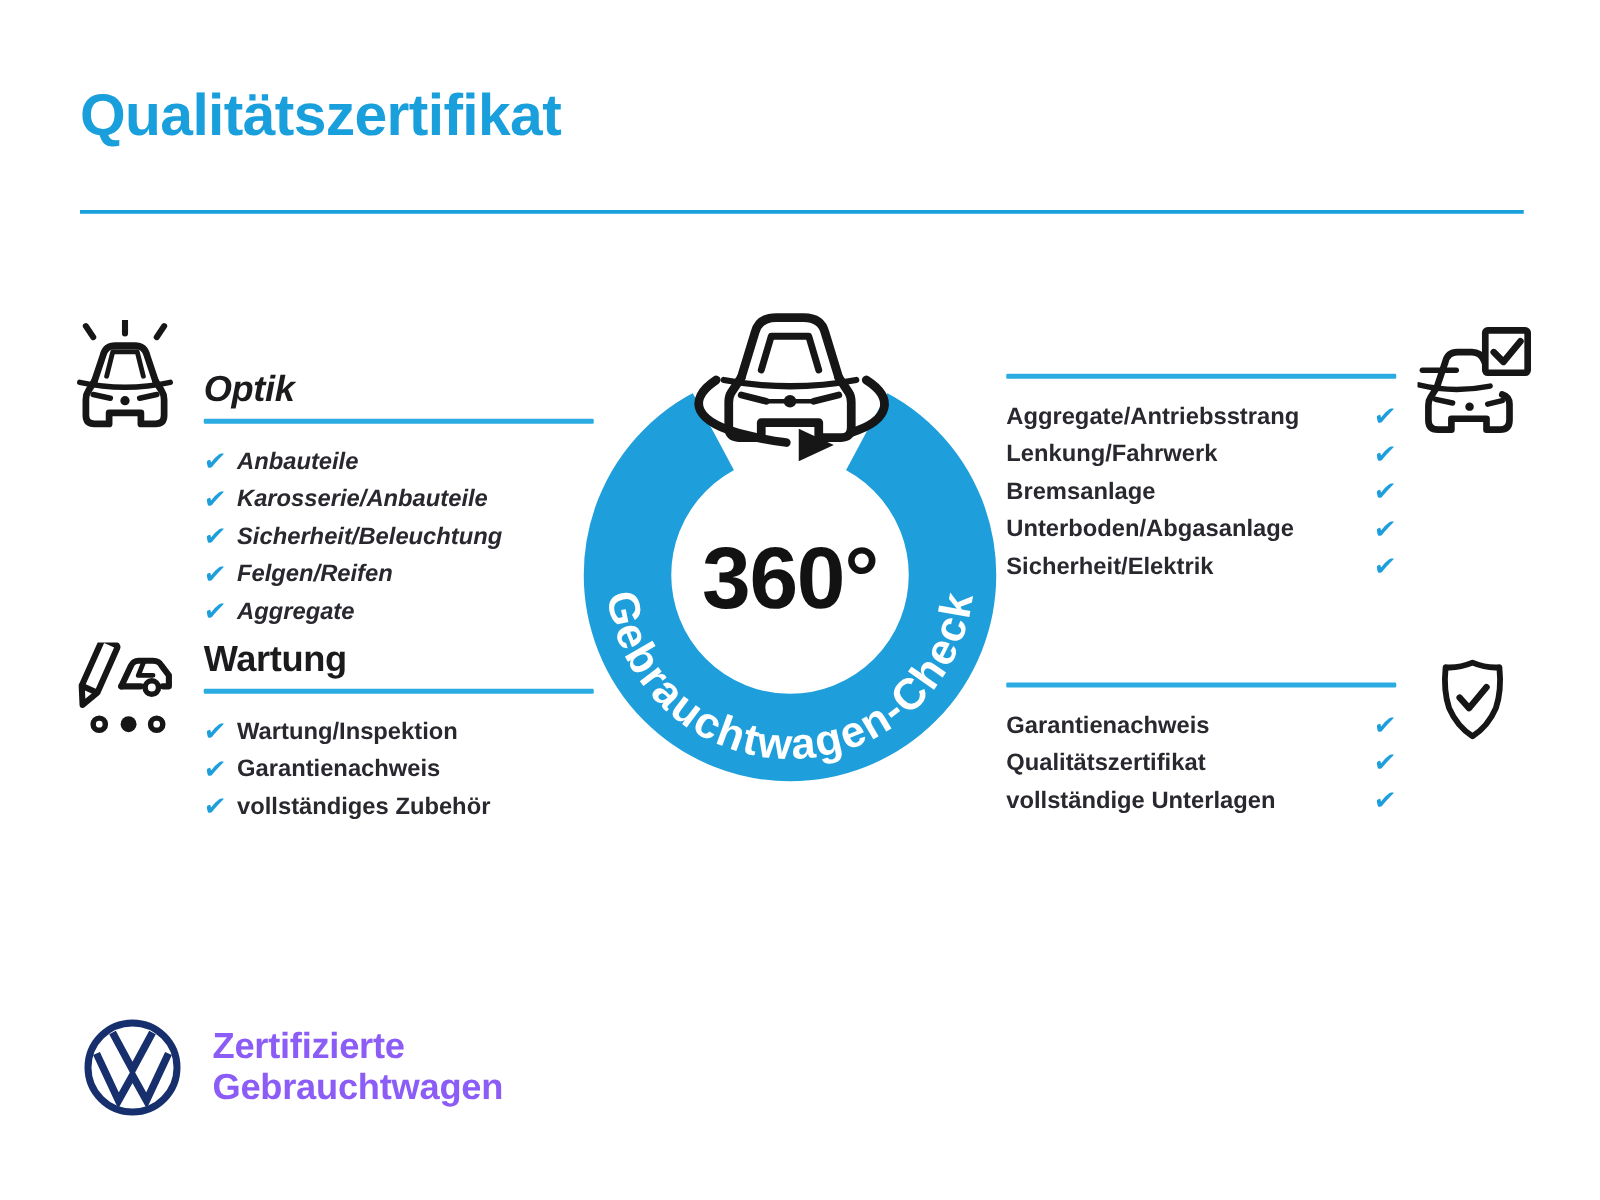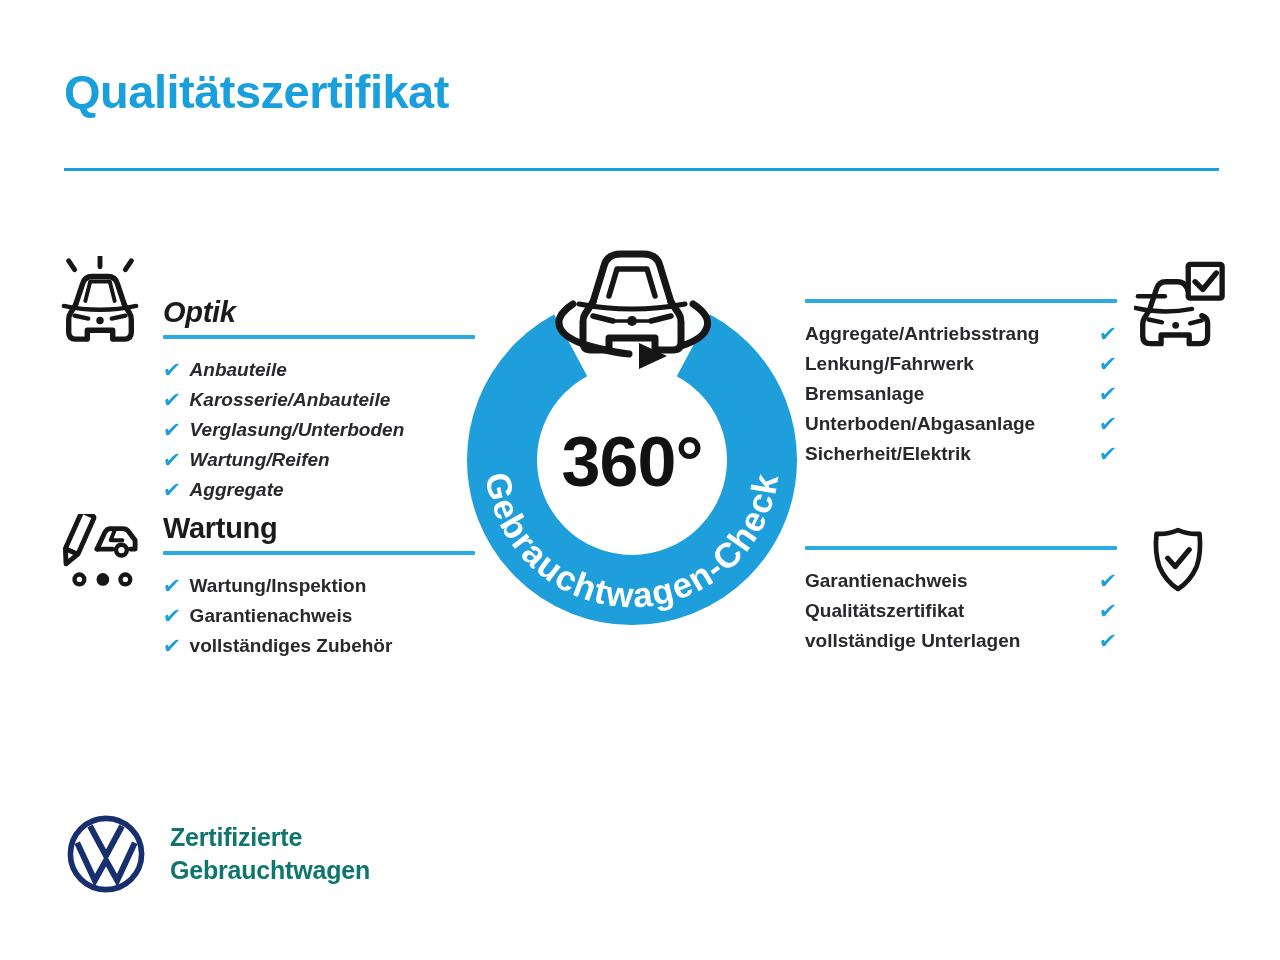--- a/index.html
+++ b/index.html
@@ -34,22 +34,22 @@
   
   svg .stk { fill:none; stroke:#161616; stroke-linecap:round; stroke-linejoin:round; }
 
   
   .ring-text { font-family:"Liberation Sans","DejaVu Sans",sans-serif; font-weight:bold;
                font-size:35px; fill:#ffffff; letter-spacing:1.5px; }
   .deg-text  { font-family:"Liberation Sans","DejaVu Sans",sans-serif; font-weight:bold;
                font-size:70px; fill:#121212; letter-spacing:-1px; }
 
   
-  #footer-text { left:170px; top:821px; font-size:25px; font-weight:bold;
-                 color:#0f766e; line-height:33px; letter-spacing:-0.2px; }
+  #footer-text { left:170px; top:821px; font-size:29px; font-weight:bold;
+                 color:#8b5cf6; line-height:33px; letter-spacing:-0.2px; }
 </style>
 </head>
 <body>
 
 <div id="canvas">
 
   <div class="abs" id="page-title">Qualitätszertifikat</div>
   <div class="abs" id="title-rule"></div>
 
   <svg class="abs" style="left:56px; top:256px;" width="88" height="88" viewBox="0 0 90 90">
@@ -69,25 +69,25 @@
       <div class="row">
           <span class="chk">✔</span>
           <span>Anbauteile</span>
         </div>
       <div class="row">
           <span class="chk">✔</span>
           <span>Karosserie/Anbauteile</span>
         </div>
       <div class="row">
           <span class="chk">✔</span>
-          <span>Verglasung/Unterboden</span>
-        </div>
-      <div class="row">
-          <span class="chk">✔</span>
-          <span>Wartung/Reifen</span>
+          <span>Sicherheit/Beleuchtung</span>
+        </div>
+      <div class="row">
+          <span class="chk">✔</span>
+          <span>Felgen/Reifen</span>
         </div>
       <div class="row">
           <span class="chk">✔</span>
           <span>Aggregate</span>
         </div>
     </div>
   </div>
 
   <svg class="abs" style="left:1134px; top:258px;" width="92" height="92" viewBox="0 0 95 92">
     <path class="stk" stroke-width="5.5" d="M16,52 L23,31 Q25,23 33,23 H45 Q52,23 55,30 L58,38"></path>

